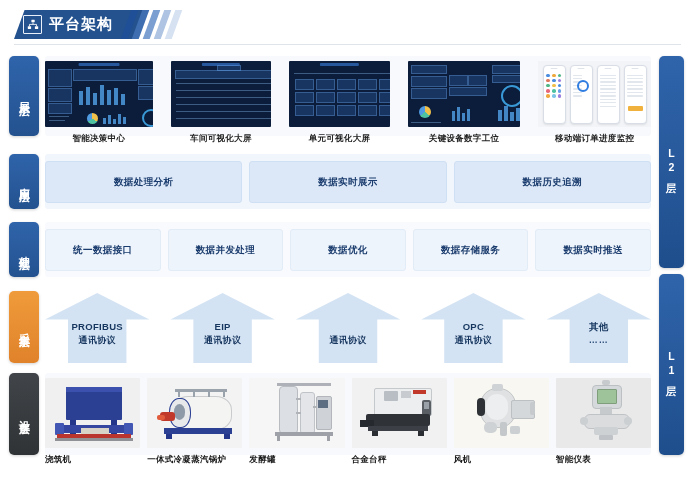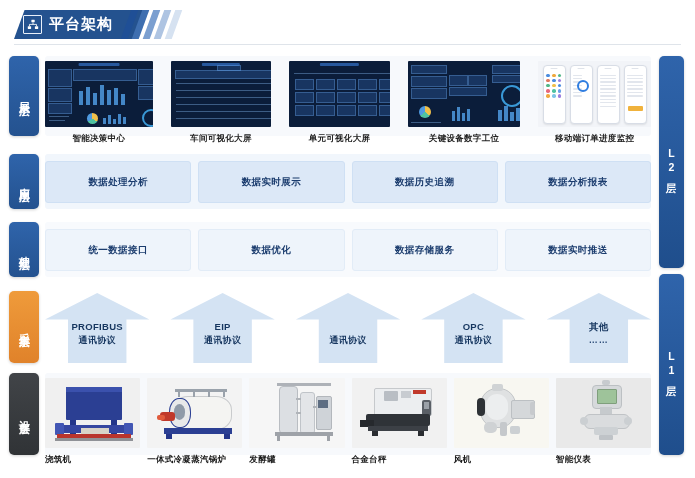--- a/index.html
+++ b/index.html
@@ -534,29 +534,29 @@
   <div class="card-row" style="top:113px;">
     <div class="card card-app">
         <span>数据处理分析</span>
       </div>
     <div class="card card-app">
         <span>数据实时展示</span>
       </div>
     <div class="card card-app">
         <span>数据历史追溯</span>
       </div>
-    <div class="card card-app">
-        <span>数据分析报表</span>
-      </div>
   </div>
 
   <div class="row-bg bg-proc" style="top:174px; height:55px;"></div>
   <div class="card-row" style="top:181px;">
     <div class="card card-proc">
         <span>统一数据接口</span>
+      </div>
+    <div class="card card-proc">
+        <span>数据并发处理</span>
       </div>
     <div class="card card-proc">
         <span>数据优化</span>
       </div>
     <div class="card card-proc">
         <span>数据存储服务</span>
       </div>
     <div class="card card-proc">
         <span>数据实时推送</span>
       </div>

